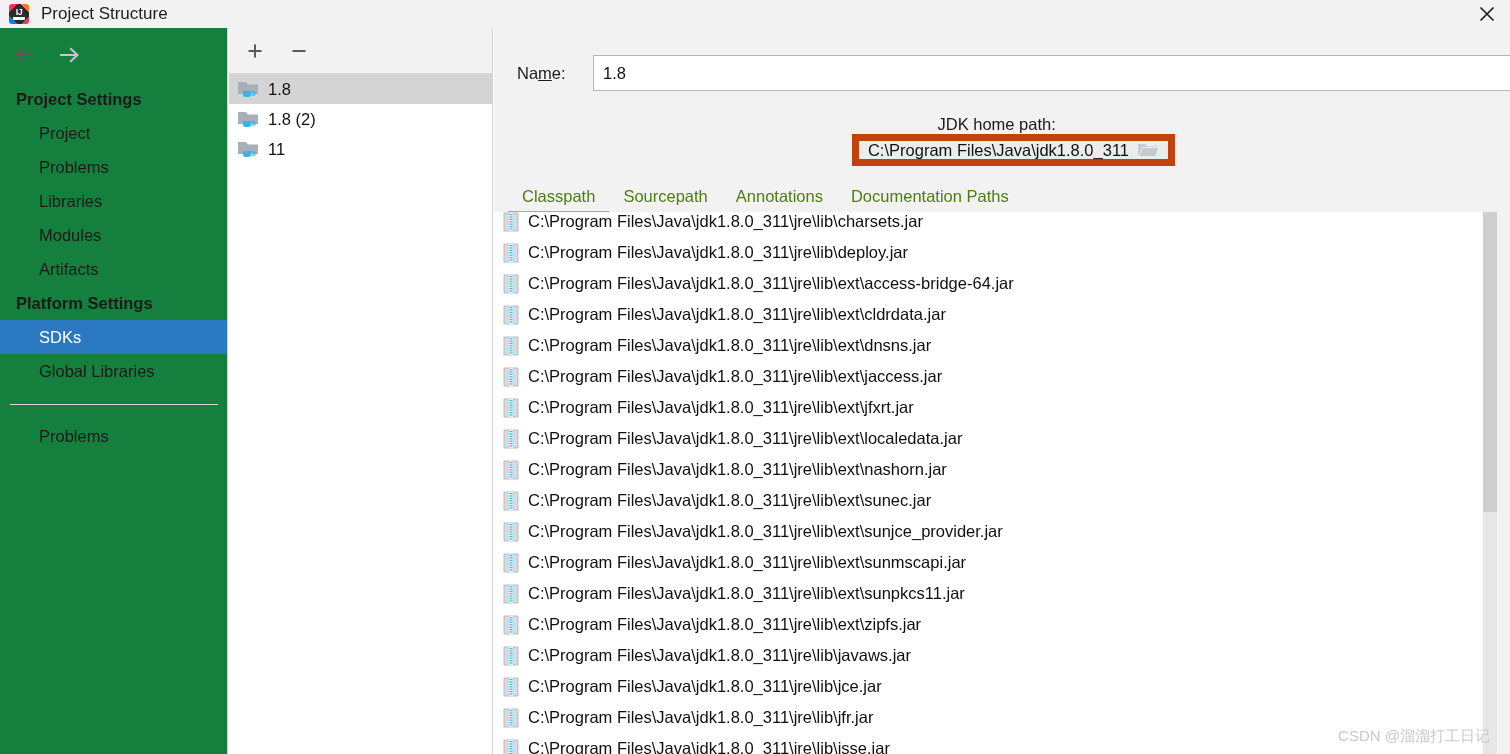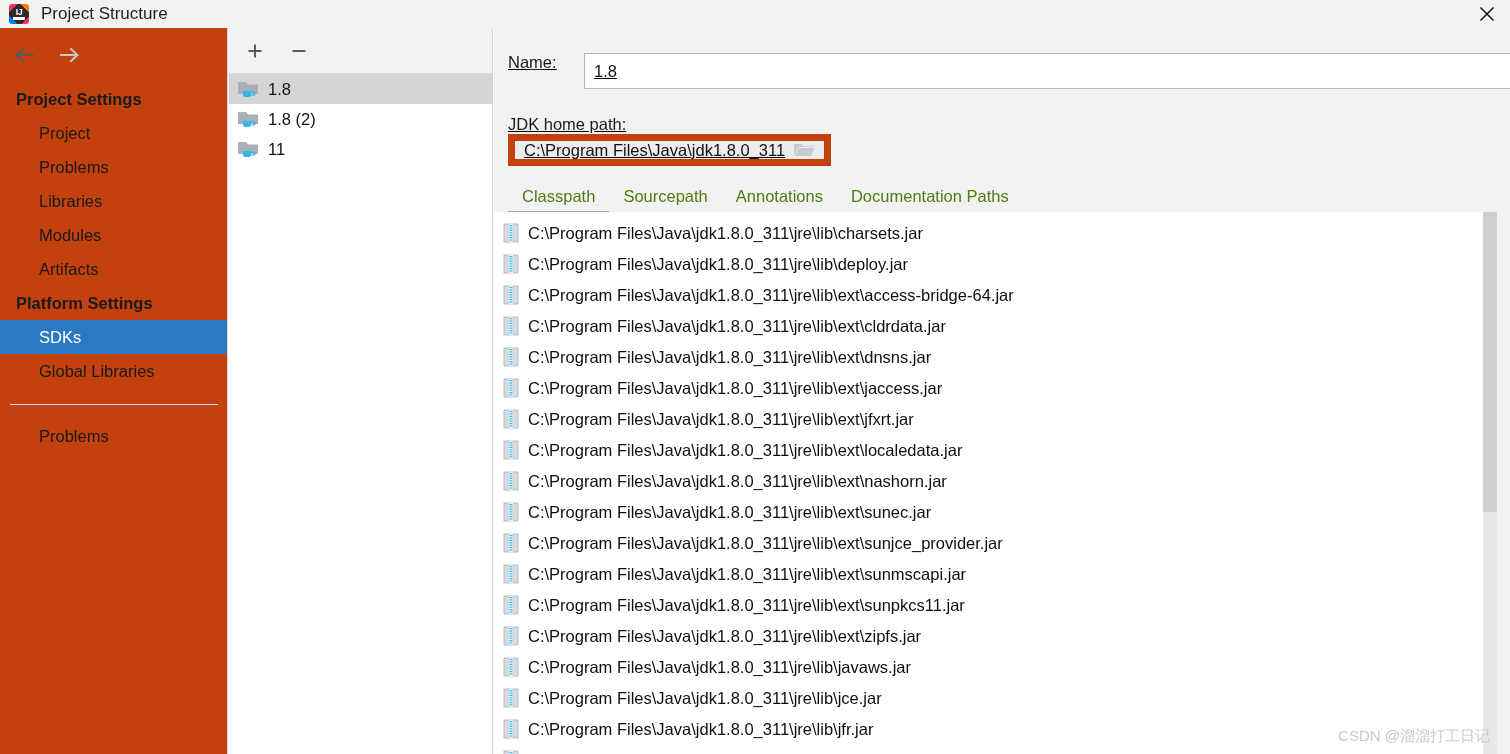--- a/index.html
+++ b/index.html
@@ -61,21 +61,21 @@
     width: 46px; height: 28px;
     display: flex; align-items: center; justify-content: center;
     cursor: pointer;
   }
   .close-btn svg { display: block; }
 
   
   .sidebar {
     position: absolute; left: 0; top: 28px;
     width: 228px; height: 726px;
-    background: #c2410c;
+    background: #15803d;
   }
   .nav-arrows {
     height: 54px;
     display: flex; align-items: center;
     padding-left: 12px;
     gap: 22px;
   }
   .nav-arrow { width: 24px; height: 20px; display: block; }
 
   .side-group-header {
@@ -144,24 +144,23 @@
     background: #d2d6da;
   }
 
   
   .detail {
     position: absolute; left: 494px; top: 28px;
     width: 1016px; height: 726px;
     background: #f2f2f2;
   }
   .field-row {
-    display: flex; align-items: flex-start;
+    display: flex; align-items: center;
     height: 40px;
-    padding-left: 14px;
-    text-decoration: underline;
+    padding-left: 23px;
   }
   .field-label {
     font-size: 16.5px;
     color: #1a1a1a;
     white-space: nowrap;
   }
   .field-label u { text-decoration: underline; }
 
   .name-row { margin-top: 25px; }
   .name-label { width: 76px; }
@@ -227,21 +226,21 @@
     background: #ffffff;
     overflow: hidden;
   }
   .cp-list {
     position: absolute;
     left: 0; top: 0; right: 26px;
     background: #ffffff;
   }
   .cp-row {
     height: 31px;
-    display: flex; align-items: flex-end;
+    display: flex; align-items: flex-start;
     padding-left: 9px;
     font-size: 16.5px;
     color: #0f0f0f;
     cursor: pointer;
     white-space: nowrap;
   }
   .jar-icon { width: 16px; height: 20px; margin-right: 9px; flex: 0 0 auto; }
 
   .cp-scroll-track {
     position: absolute;

